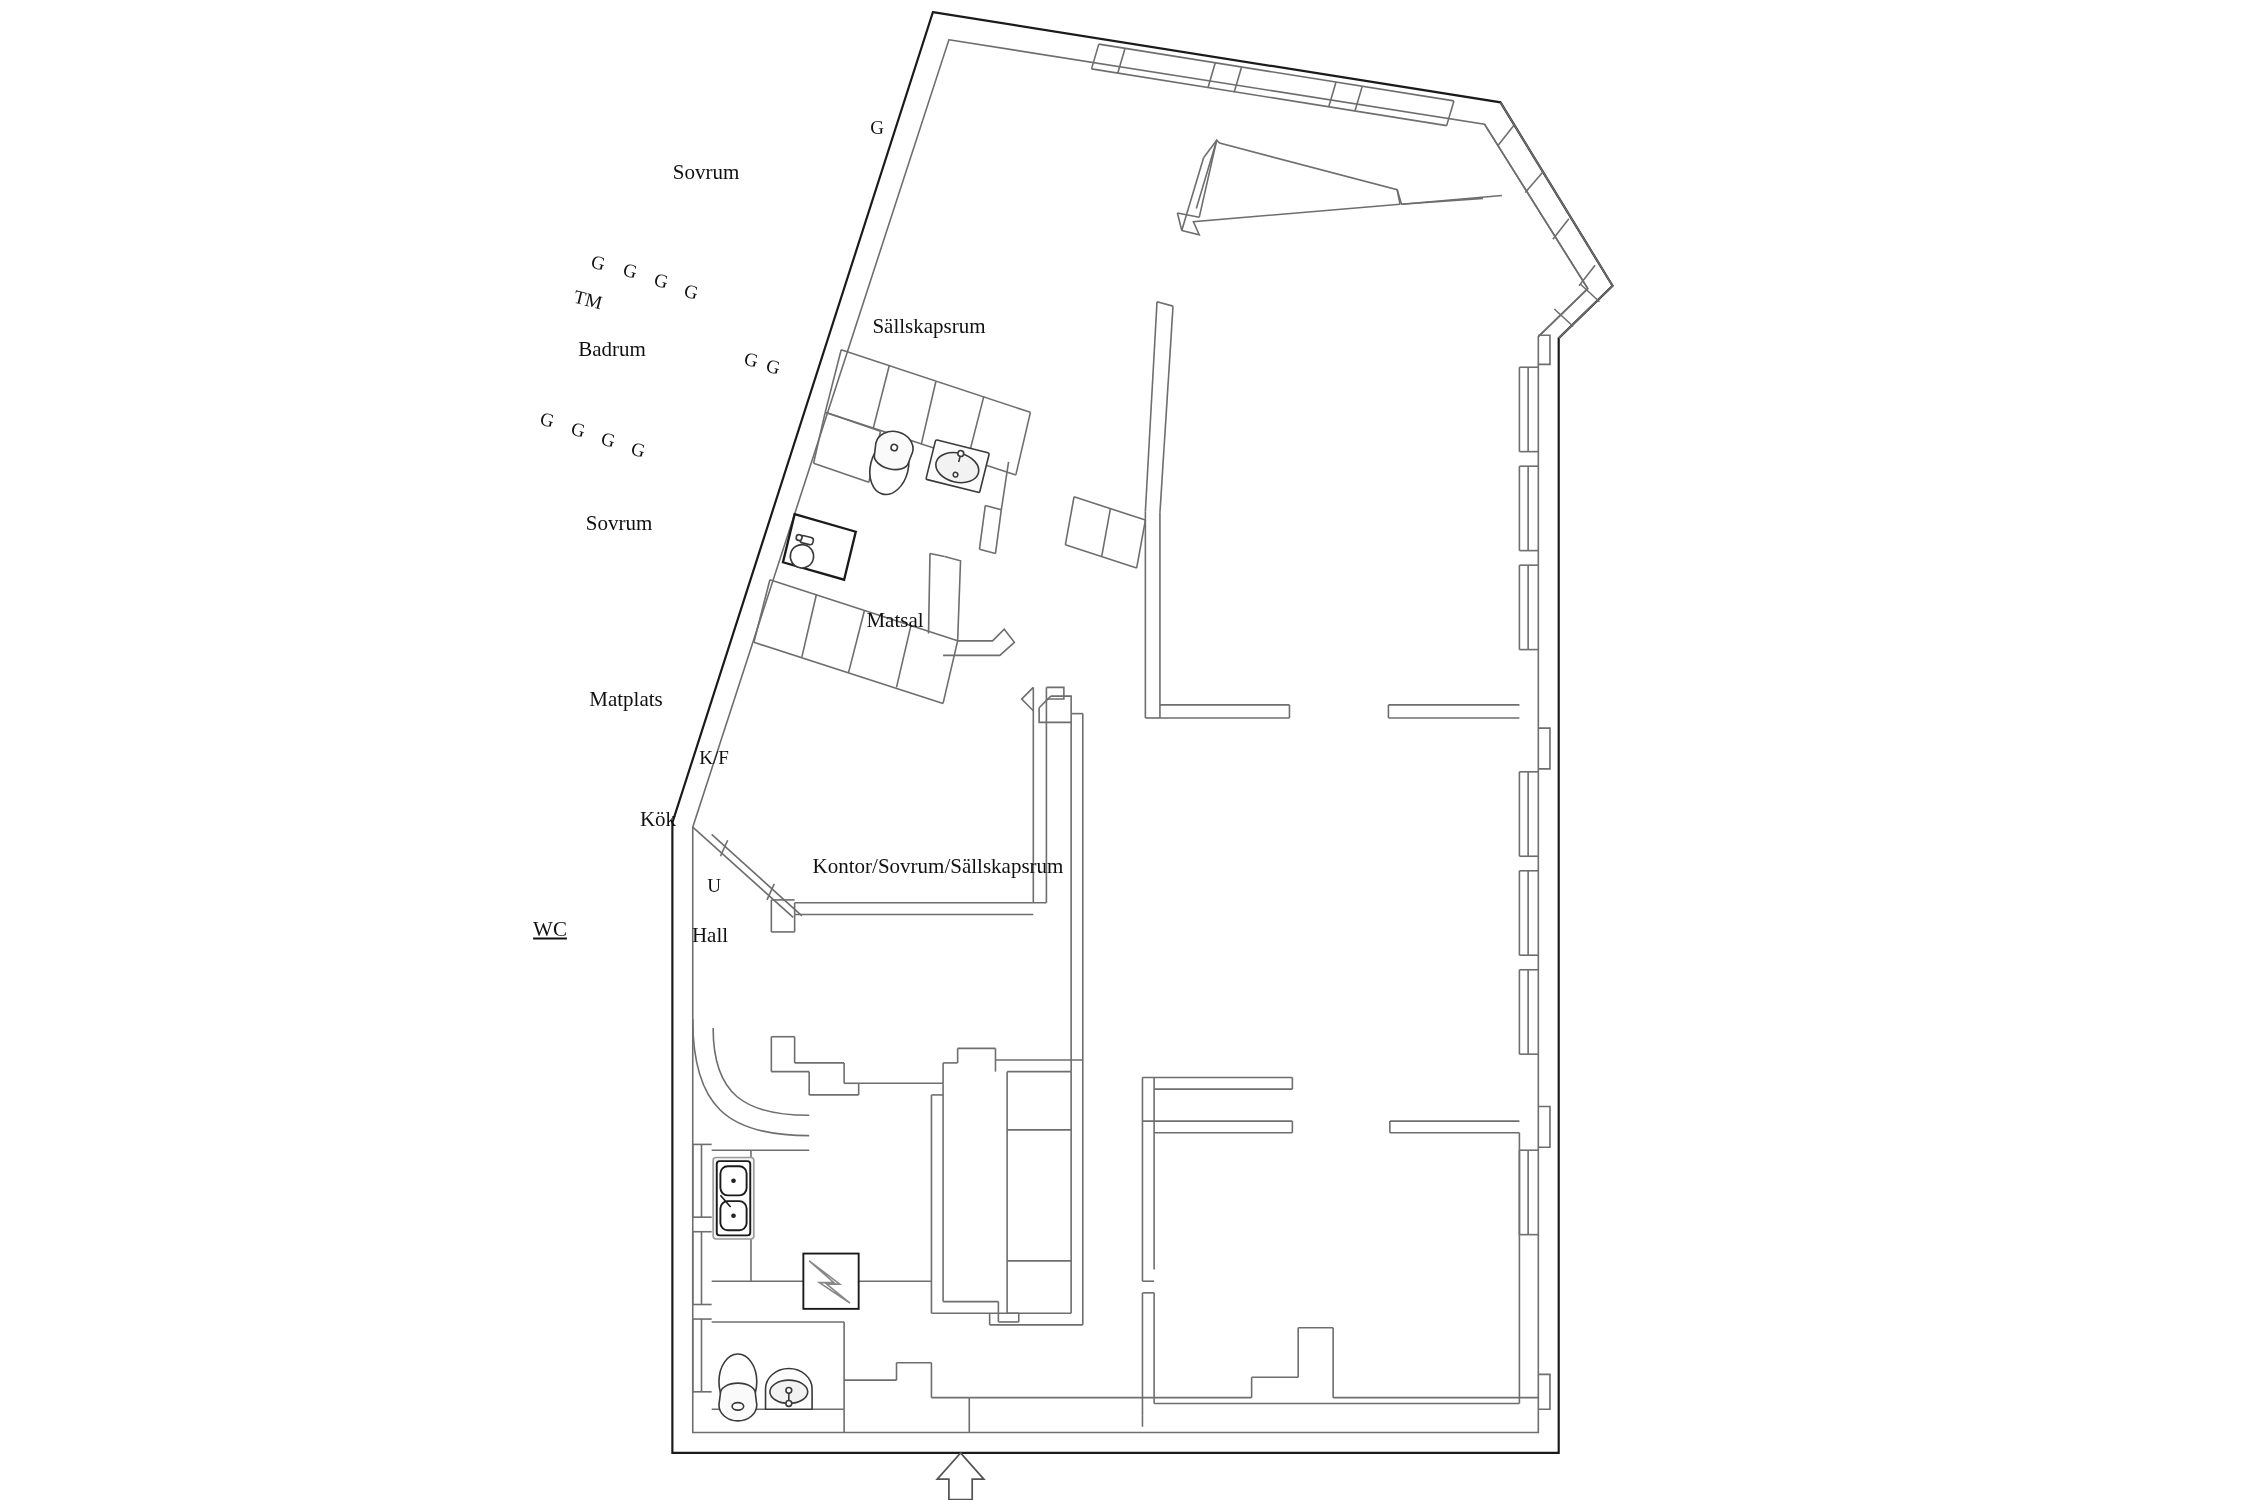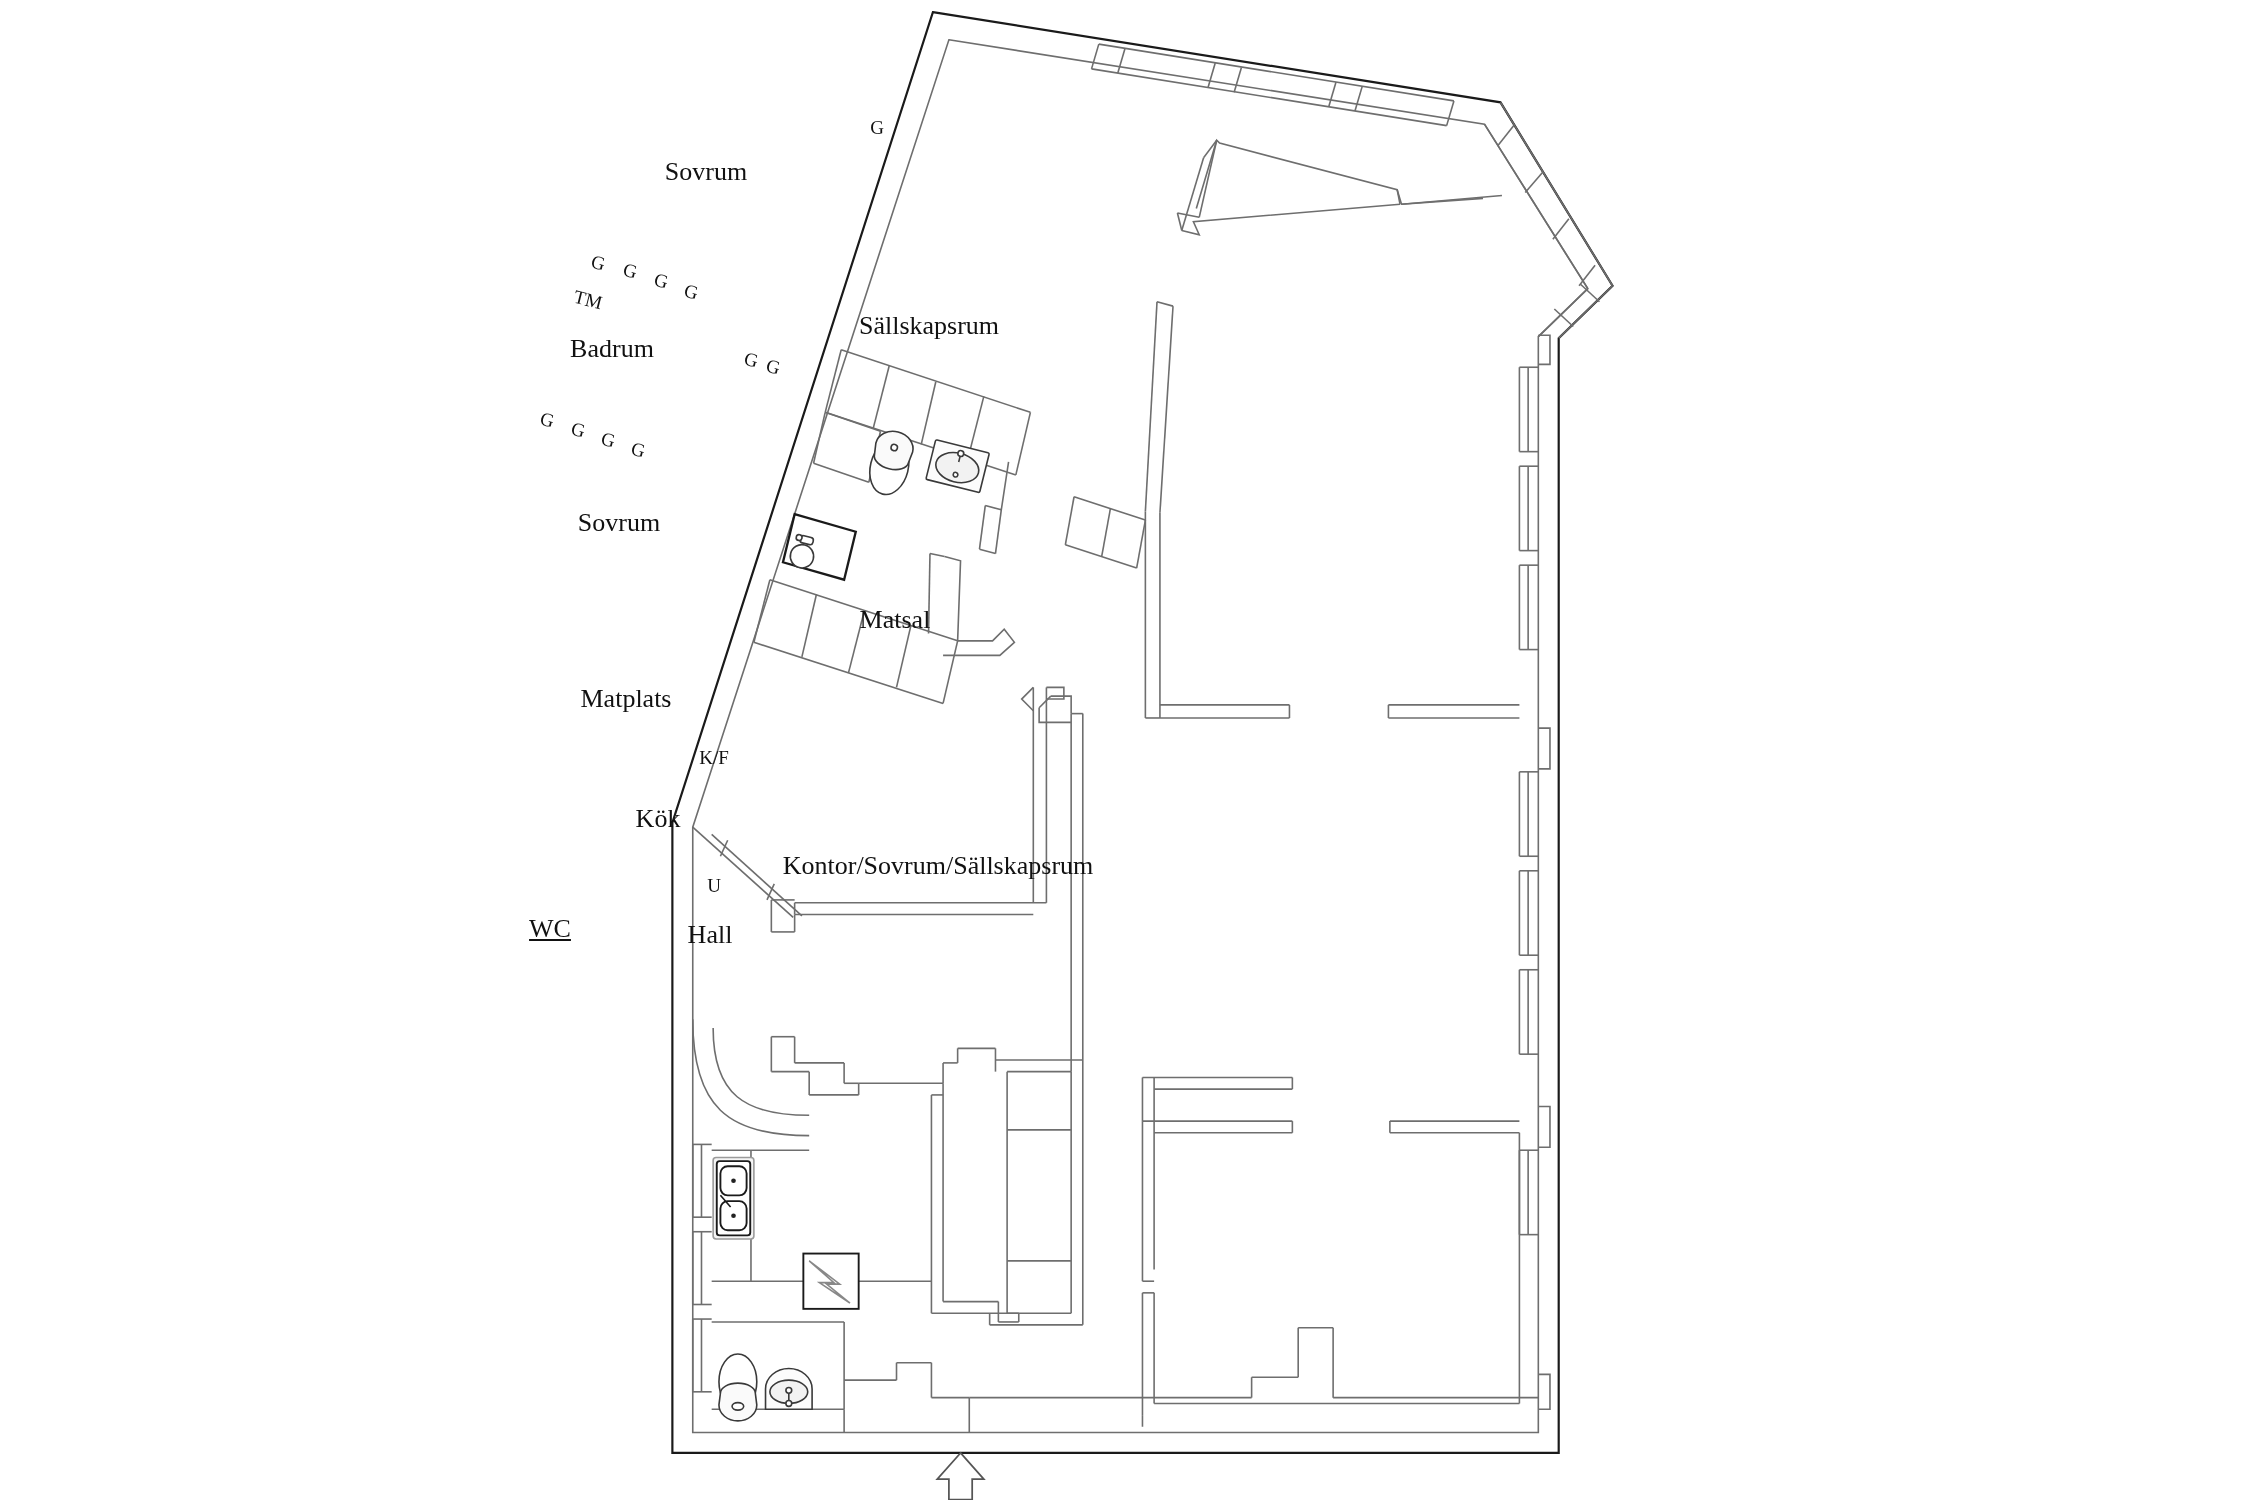--- a/index.html
+++ b/index.html
@@ -27,21 +27,21 @@
     height: 1500px;
   }
   .room-label {
     position: absolute;
     font-family: "Liberation Serif", "DejaVu Serif", serif;
     color: #111111;
     white-space: nowrap;
     transform: translate(-50%, -50%);
     pointer-events: none;
   }
-  .lbl-room { font-size: 26px; }
+  .lbl-room { font-size: 21px; }
   .lbl-closet { font-size: 19px; }
   .lbl-closet-rot { font-size: 19px; }
 </style>
 </head>
 <body>
 
 <div id="plan-root">
 
   <svg id="plan-svg" viewBox="0 0 1546 1030" preserveAspectRatio="xMidYMid meet">
 

